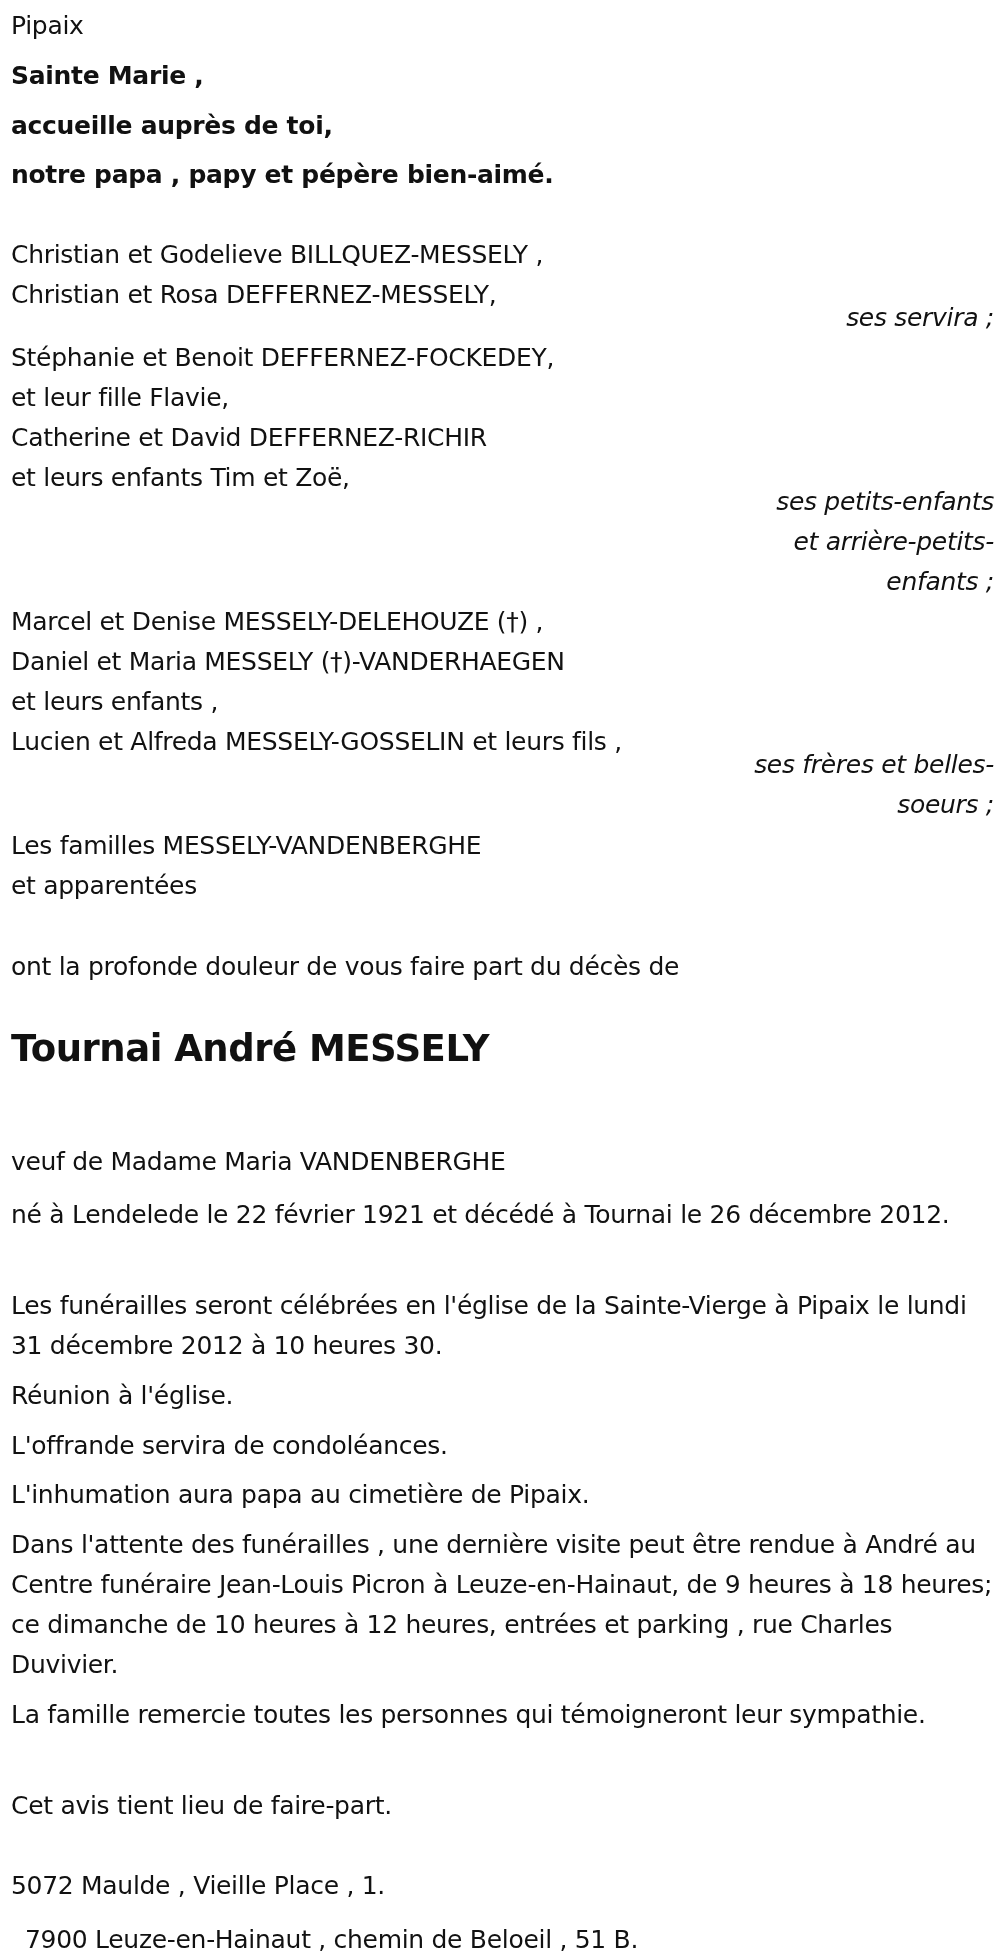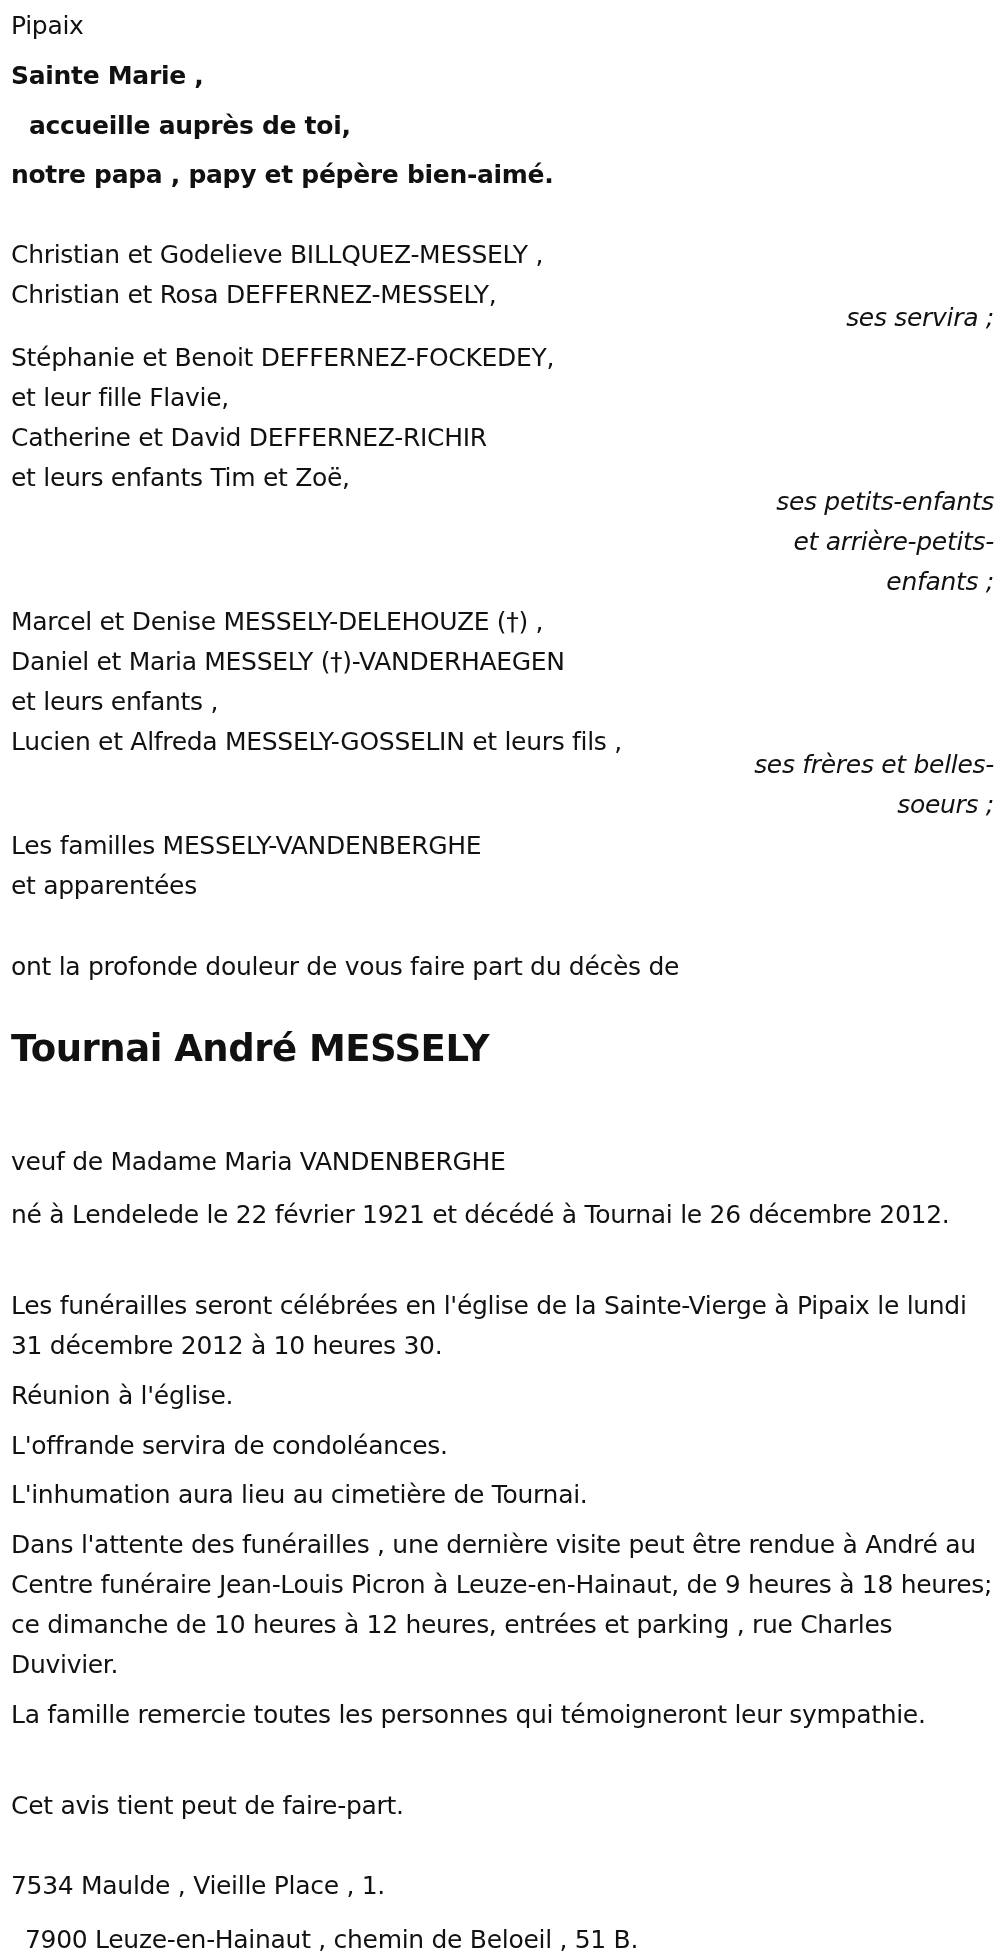--- a/index.html
+++ b/index.html
@@ -26,21 +26,21 @@
     .title { font-size: 37px; font-weight: bold; line-height: 50px; letter-spacing: -0.5px; }
     .wrap { position: absolute; left: 11px; width: 985px; white-space: normal; line-height: 40px; }
   </style>
 </head>
 <body>
 
 <div class="page">
 
   <div class="line" style="top:6px;">Pipaix</div>
   <div class="line bold" style="top:56px;">Sainte Marie ,</div>
-  <div class="line bold" style="top:106px;margin-left:18px;">accueille auprès de toi,</div>
+  <div class="line bold" style="top:106px;">accueille auprès de toi,</div>
   <div class="line bold" style="top:155px;">notre papa , papy et pépère bien-aimé.</div>
 
   <div class="line" style="top:235px;">Christian et Godelieve BILLQUEZ-MESSELY ,</div>
   <div class="line" style="top:275px;">Christian et Rosa DEFFERNEZ-MESSELY,</div>
   <div class="right" style="top:298px;">ses servira ;</div>
 
   <div class="line" style="top:338px;">Stéphanie et Benoit DEFFERNEZ-FOCKEDEY,</div>
   <div class="line" style="top:378px;">et leur fille Flavie,</div>
   <div class="line" style="top:418px;">Catherine et David DEFFERNEZ-RICHIR</div>
   <div class="line" style="top:458px;">et leurs enfants Tim et Zoë,</div>
@@ -59,21 +59,21 @@
   <div class="line" style="top:866px;">et apparentées</div>
 
   <div class="line" style="top:947px;">ont la profonde douleur de vous faire part du décès de</div>
   <div class="line title" style="top:1024px;">Tournai André MESSELY</div>
   <div class="line" style="top:1115px;margin-top:27px;">veuf de Madame Maria VANDENBERGHE</div>
 
   <div class="wrap" style="top:1195px;">né à Lendelede le 22 février 1921 et décédé à Tournai le 26 décembre 2012.</div>
   <div class="wrap" style="top:1286px;">Les funérailles seront célébrées en l'église de la Sainte-Vierge à Pipaix le lundi 31 décembre 2012 à 10 heures 30.</div>
   <div class="line" style="top:1376px;">Réunion à l'église.</div>
   <div class="line" style="top:1426px;">L'offrande servira de condoléances.</div>
-  <div class="line" style="top:1475px;">L'inhumation aura lieu au cimetière de Tournai.</div>
+  <div class="line" style="top:1475px;">L'inhumation aura papa au cimetière de Pipaix.</div>
   <div class="wrap" style="top:1525px;">Dans l'attente des funérailles , une dernière visite peut être rendue à André au Centre funéraire Jean-Louis Picron à Leuze-en-Hainaut, de 9 heures à 18 heures; ce dimanche de 10 heures à 12 heures, entrées et parking , rue Charles Duvivier.</div>
   <div class="wrap" style="top:1695px;">La famille remercie toutes les personnes qui témoigneront leur sympathie.</div>
-  <div class="line" style="top:1786px;">Cet avis tient peut de faire-part.</div>
+  <div class="line" style="top:1786px;">Cet avis tient lieu de faire-part.</div>
 
-  <div class="line" style="top:1866px;">7534 Maulde , Vieille Place , 1.</div>
+  <div class="line" style="top:1866px;">5072 Maulde , Vieille Place , 1.</div>
   <div class="line" style="top:1920px;margin-left:14px;">7900 Leuze-en-Hainaut , chemin de Beloeil , 51 B.</div>
 
 </div>
 
 </body></html>

